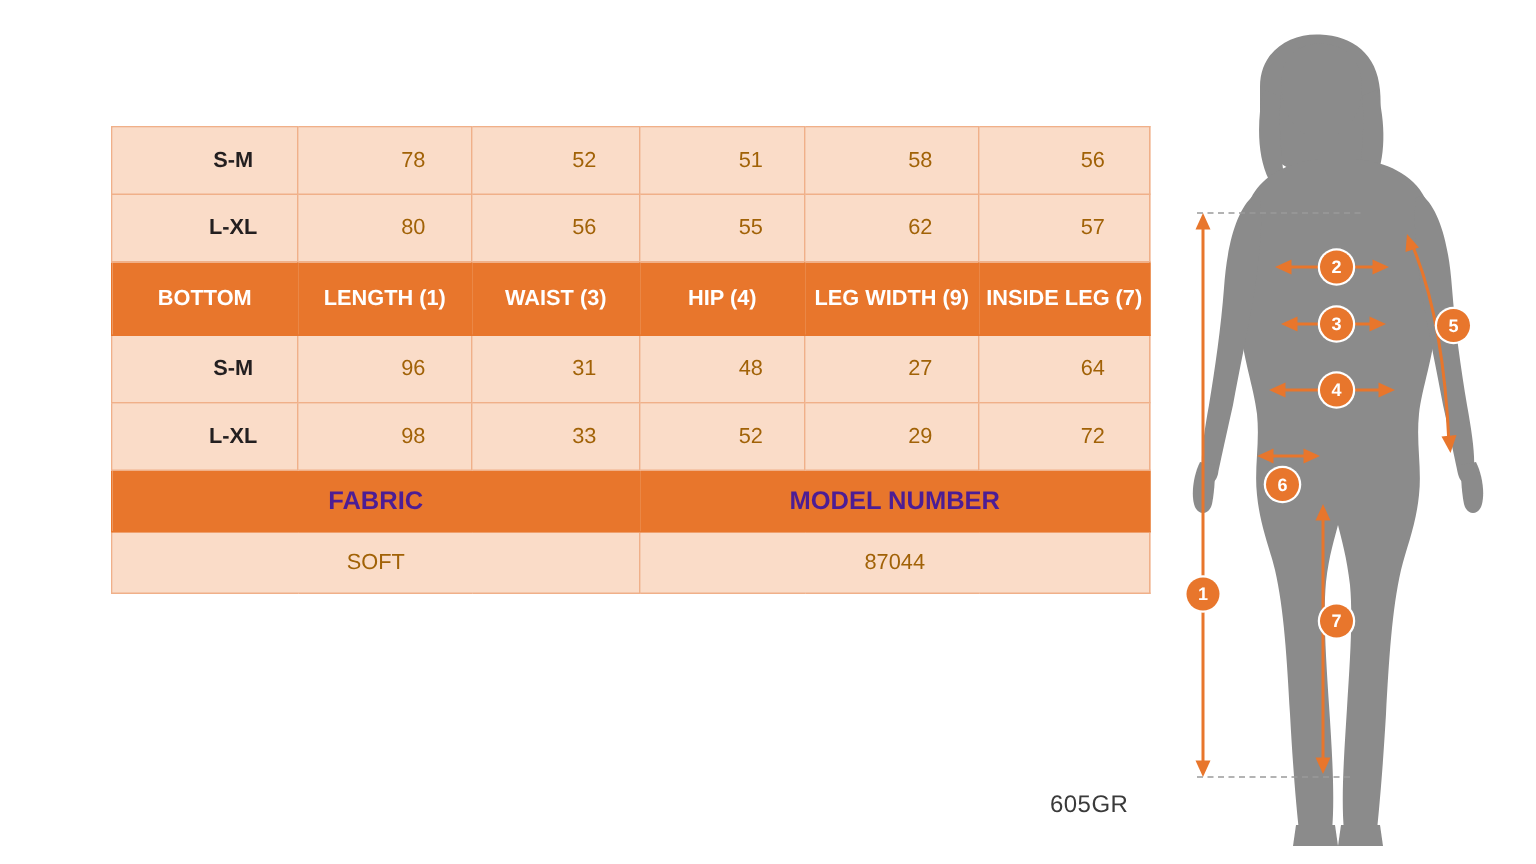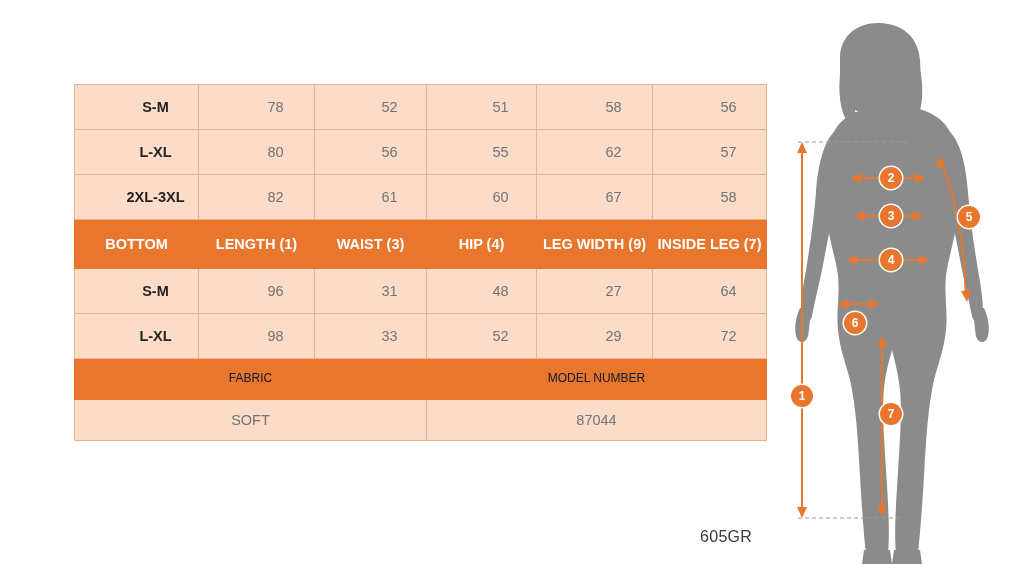--- a/index.html
+++ b/index.html
@@ -29,21 +29,21 @@
     width: 692px;
     border-collapse: collapse;
     table-layout: fixed;
     border: 1px solid #e8762c;
   }
   #size-table td {
     height: 44px;
     text-align: center;
     vertical-align: middle;
     font-size: 14.5px;
-    color: #737373;
+    color: #a16207;
     border: 1px solid #f0b089;
     padding: 0 2px;
     line-height: 1.15;
   }
   #size-table tr.header-row td {
     background: #e8762c;
     color: #ffffff;
     font-weight: bold;
     border: 1px solid #e8762c;
     font-size: 14.5px;
@@ -52,25 +52,25 @@
   #size-table tr.data-row td {
     background: #fadcc8;
     padding-left: 40px;
   }
   #size-table tr.data-row td.label-cell {
     font-weight: bold;
     color: #231f20;
   }
   #size-table tr.footer-header td {
     background: #e8762c;
-    color: #0f172a;
-    font-weight: normal;
+    color: #4c1d95;
+    font-weight: bold;
     border: 1px solid #e8762c;
     height: 40px;
-    font-size: 12px;
+    font-size: 17px;
   }
   #size-table tr.footer-row td {
     background: #fadcc8;
     height: 40px;
   }
 
   .code-label {
     position: absolute;
     left: 700px;
     top: 528px;
@@ -130,28 +130,20 @@
 
       <tr class="data-row">
         <td class="label-cell">L-XL</td>
         <td>80</td>
         <td>56</td>
         <td>55</td>
         <td>62</td>
         <td>57</td>
       </tr>
 
-      <tr class="data-row">
-        <td class="label-cell">2XL-3XL</td>
-        <td>82</td>
-        <td>61</td>
-        <td>60</td>
-        <td>67</td>
-        <td>58</td>
-      </tr>
 
       <tr class="header-row">
         <td>BOTTOM</td>
         <td>LENGTH (1)</td>
         <td>WAIST (3)</td>
         <td>HIP (4)</td>
         <td>LEG WIDTH (9)</td>
         <td>INSIDE LEG (7)</td>
       </tr>
 

